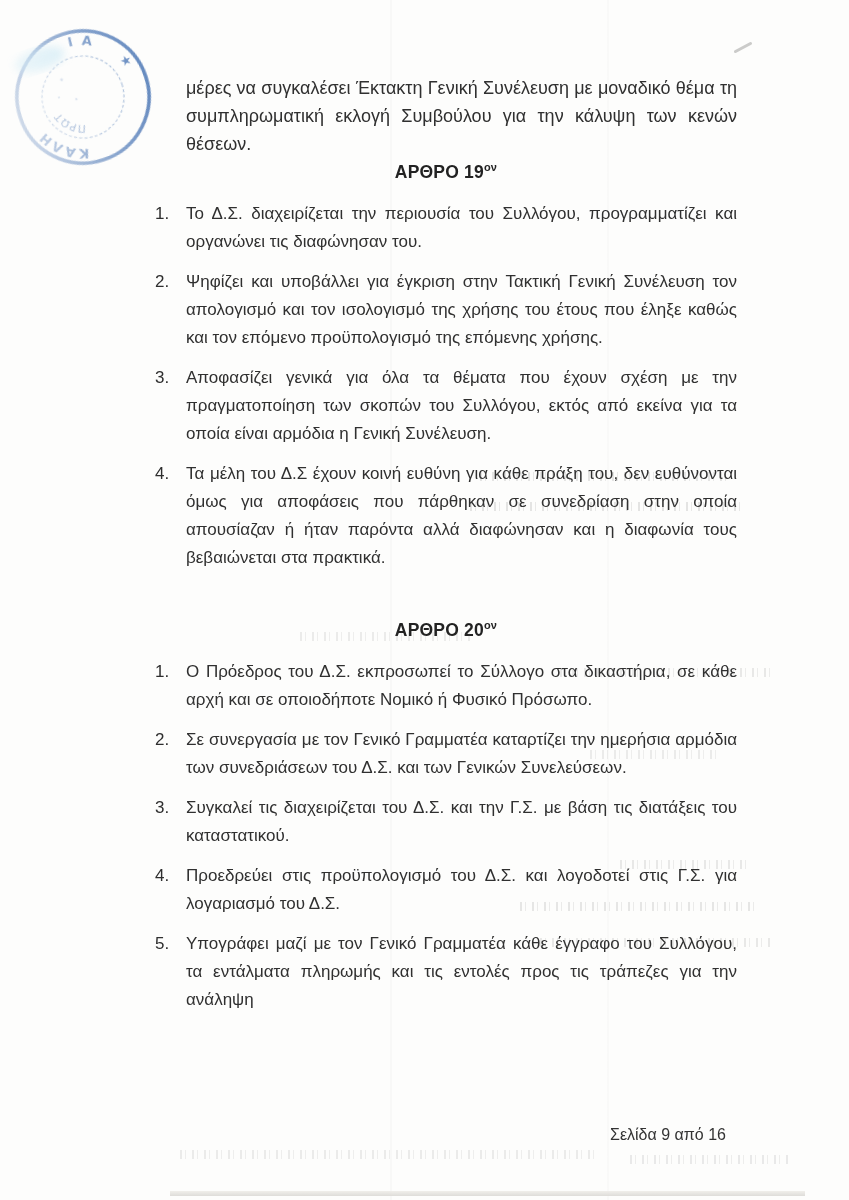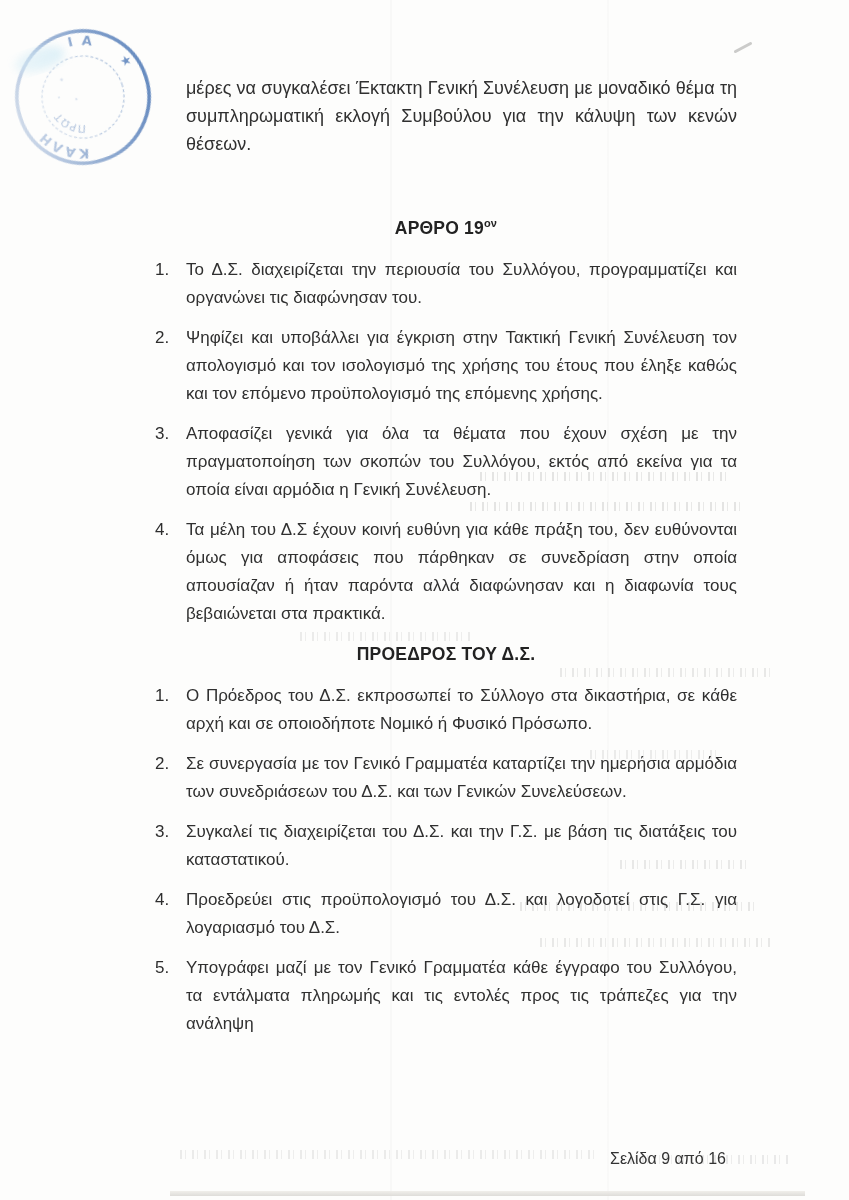--- a/index.html
+++ b/index.html
@@ -25,35 +25,35 @@
     margin:0 0 0 31px; width:551px;
     font-size:18px; line-height:28px;
     text-align:justify;
     color:#303030;
   }
   h2.art-title, h3.art-sub {
     margin:0; text-align:center;
     font-size:17.5px; line-height:28px; font-weight:bold;
     color:#222; letter-spacing:.2px;
   }
-  h2.art-title { margin-top:56px; }
+  h2.art-title { }
   h3.art-sub  { margin-top:12px; }
   h2.art-title sup { font-size:11px; vertical-align:super; line-height:0; }
   .num-list { margin-top:14px; }
   .li { display:flex; margin-bottom:12px; }
   .li .num {
     flex:0 0 31px; font-size:17px; line-height:28px; color:#2e2e2e;
   }
   .li .txt {
     flex:1; font-size:17px; line-height:28px;
     text-align:justify; color:#303030;
   }
   .art20-title { margin-top:44px !important; }
   .footer {
-    position:absolute; left:610px; top:1150px;
+    position:absolute; left:610px; top:1126px;
     font-size:16px; color:#333;
   }
   
   .stamp { position:absolute; left:-12px; top:2px; pointer-events:none; }
   
   .ghost {
     position:absolute; height:9px; opacity:.14; filter:blur(.6px);
     background:repeating-linear-gradient(90deg,#555 0 2px,transparent 2px 5px,#777 5px 6px,transparent 6px 12px);
   }
   .pencil-mark {
@@ -133,21 +133,23 @@
       <div class="li">
         <span class="num">3.</span>
         <span class="txt">Αποφασίζει γενικά για όλα τα θέματα που έχουν σχέση με την πραγματοποίηση των σκοπών του Συλλόγου, εκτός από εκείνα για τα οποία είναι αρμόδια η Γενική Συνέλευση.</span>
       </div>
       <div class="li">
         <span class="num">4.</span>
         <span class="txt">Τα μέλη του Δ.Σ έχουν κοινή ευθύνη για κάθε πράξη του, δεν ευθύνονται όμως για αποφάσεις που πάρθηκαν σε συνεδρίαση στην οποία απουσίαζαν ή ήταν παρόντα αλλά διαφώνησαν και η διαφωνία τους βεβαιώνεται στα πρακτικά.</span>
       </div>
     </div>
 
-    <h3 class="art-sub">ΠΡΟΕΔΡΟΣ ΤΟΥ Δ.Σ.</h3>
+    <h2 class="art-title art20-title">
+      <span>ΑΡΘΡΟ 20</span><sup>ον</sup>
+    </h2>
 
     <div class="num-list">
       <div class="li">
         <span class="num">1.</span>
         <span class="txt">Ο Πρόεδρος του Δ.Σ. εκπροσωπεί το Σύλλογο στα δικαστήρια, σε κάθε αρχή και σε οποιοδήποτε Νομικό ή Φυσικό Πρόσωπο.</span>
       </div>
       <div class="li">
         <span class="num">2.</span>
         <span class="txt">Σε συνεργασία με τον Γενικό Γραμματέα καταρτίζει την ημερήσια αρμόδια των συνεδριάσεων του Δ.Σ. και των Γενικών Συνελεύσεων.</span>
       </div>

